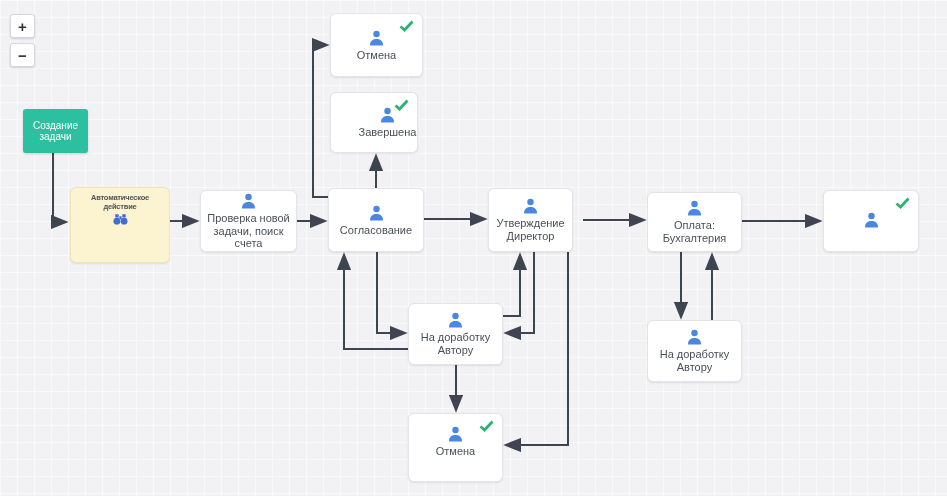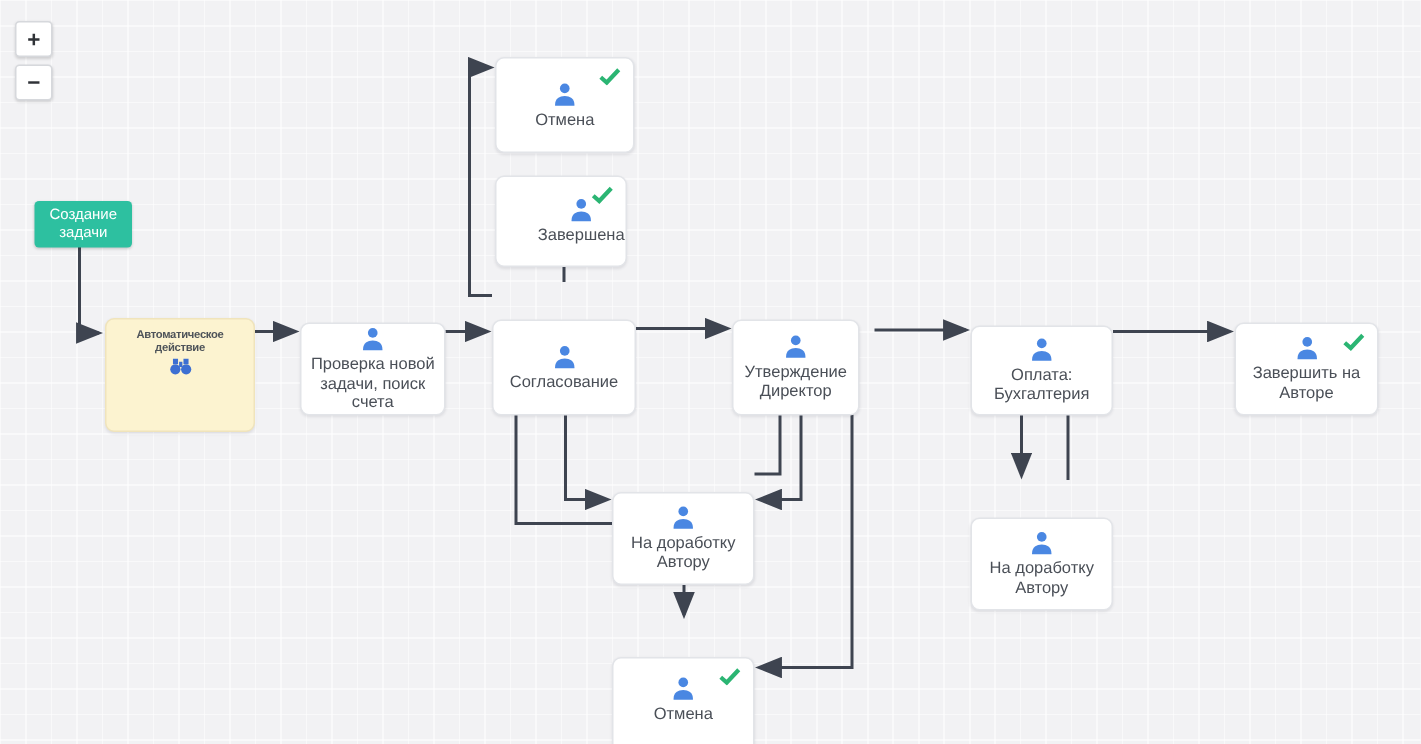--- a/index.html
+++ b/index.html
@@ -21,28 +21,28 @@
     font-size:15px;font-weight:bold;color:#2f3237;cursor:pointer;user-select:none;
   }
   .zoombtn.plus{left:10px;top:14px;}
   .zoombtn.minus{left:10px;top:43px;}
   .node{
     position:absolute;z-index:2;background:#fff;
     border:1px solid var(--node-border,#e2e4e8);border-radius:6px;
     box-shadow:0 1px 2px rgba(40,40,60,.10);
     display:flex;flex-direction:column;align-items:center;justify-content:center;
     text-align:center;font-size:11px;line-height:1.15;color:var(--text,#4a4f57);
-    padding:4px 5px;box-sizing:border-box;cursor:pointer;margin-top:25px;
+    padding:4px 5px;box-sizing:border-box;cursor:pointer;
   }
   .node .label{display:block;}
   .icon-person{width:19px;height:18px;color:var(--person,#4a87e2);margin-bottom:2px;flex:none;}
   .icon-check{position:absolute;top:6px;right:8px;width:15px;height:12px;color:var(--check,#2bb573);}
   .icon-binoculars{width:15px;height:12px;color:var(--binoculars,#3d6fd2);margin:2px 0 3px;}
   .n-start{
-    left:23px;top:109px;width:65px;height:31px;
+    left:23px;top:109px;width:65px;height:44px;
     background:var(--start-bg,#2dc0a0);border:none;color:#fff;
     font-size:10px;border-radius:3px;box-shadow:0 1px 2px rgba(0,0,0,.18);
   }
   .n-auto{
     left:70px;top:187px;width:100px;height:76px;
     background:var(--auto-bg,#fcf3d0);border-color:var(--auto-border,#f0e4bb);
     justify-content:flex-start;padding-top:6px;
   }
   .n-auto .auto-header{font-size:7.5px;font-weight:bold;color:#4e5359;letter-spacing:-0.2px;}
   .n-check-task{left:200px;top:190px;width:97px;height:62px;}
@@ -156,21 +156,20 @@
   </div>
 
   <div class="node n-finish-author">
     <svg class="icon-check" viewBox="0 0 15 12">
       <path fill="none" stroke="currentColor" stroke-width="2.8" d="M1.5 6.5 L5.5 10 L13.5 1.5"></path>
     </svg>
     <svg class="icon-person" viewBox="0 0 24 24">
       <circle fill="currentColor" cx="12" cy="6.6" r="4.3"></circle>
       <path fill="currentColor" d="M3.4 21c0-5.2 4-7.6 8.6-7.6s8.6 2.4 8.6 7.6v1H3.4z"></path>
     </svg>
-    <span class="label">Завершить на Авторе</span>
   </div>
 
   <div class="node n-rework-mid">
     <svg class="icon-person" viewBox="0 0 24 24">
       <circle fill="currentColor" cx="12" cy="6.6" r="4.3"></circle>
       <path fill="currentColor" d="M3.4 21c0-5.2 4-7.6 8.6-7.6s8.6 2.4 8.6 7.6v1H3.4z"></path>
     </svg>
     <span class="label">На доработку Автору</span>
   </div>
 

